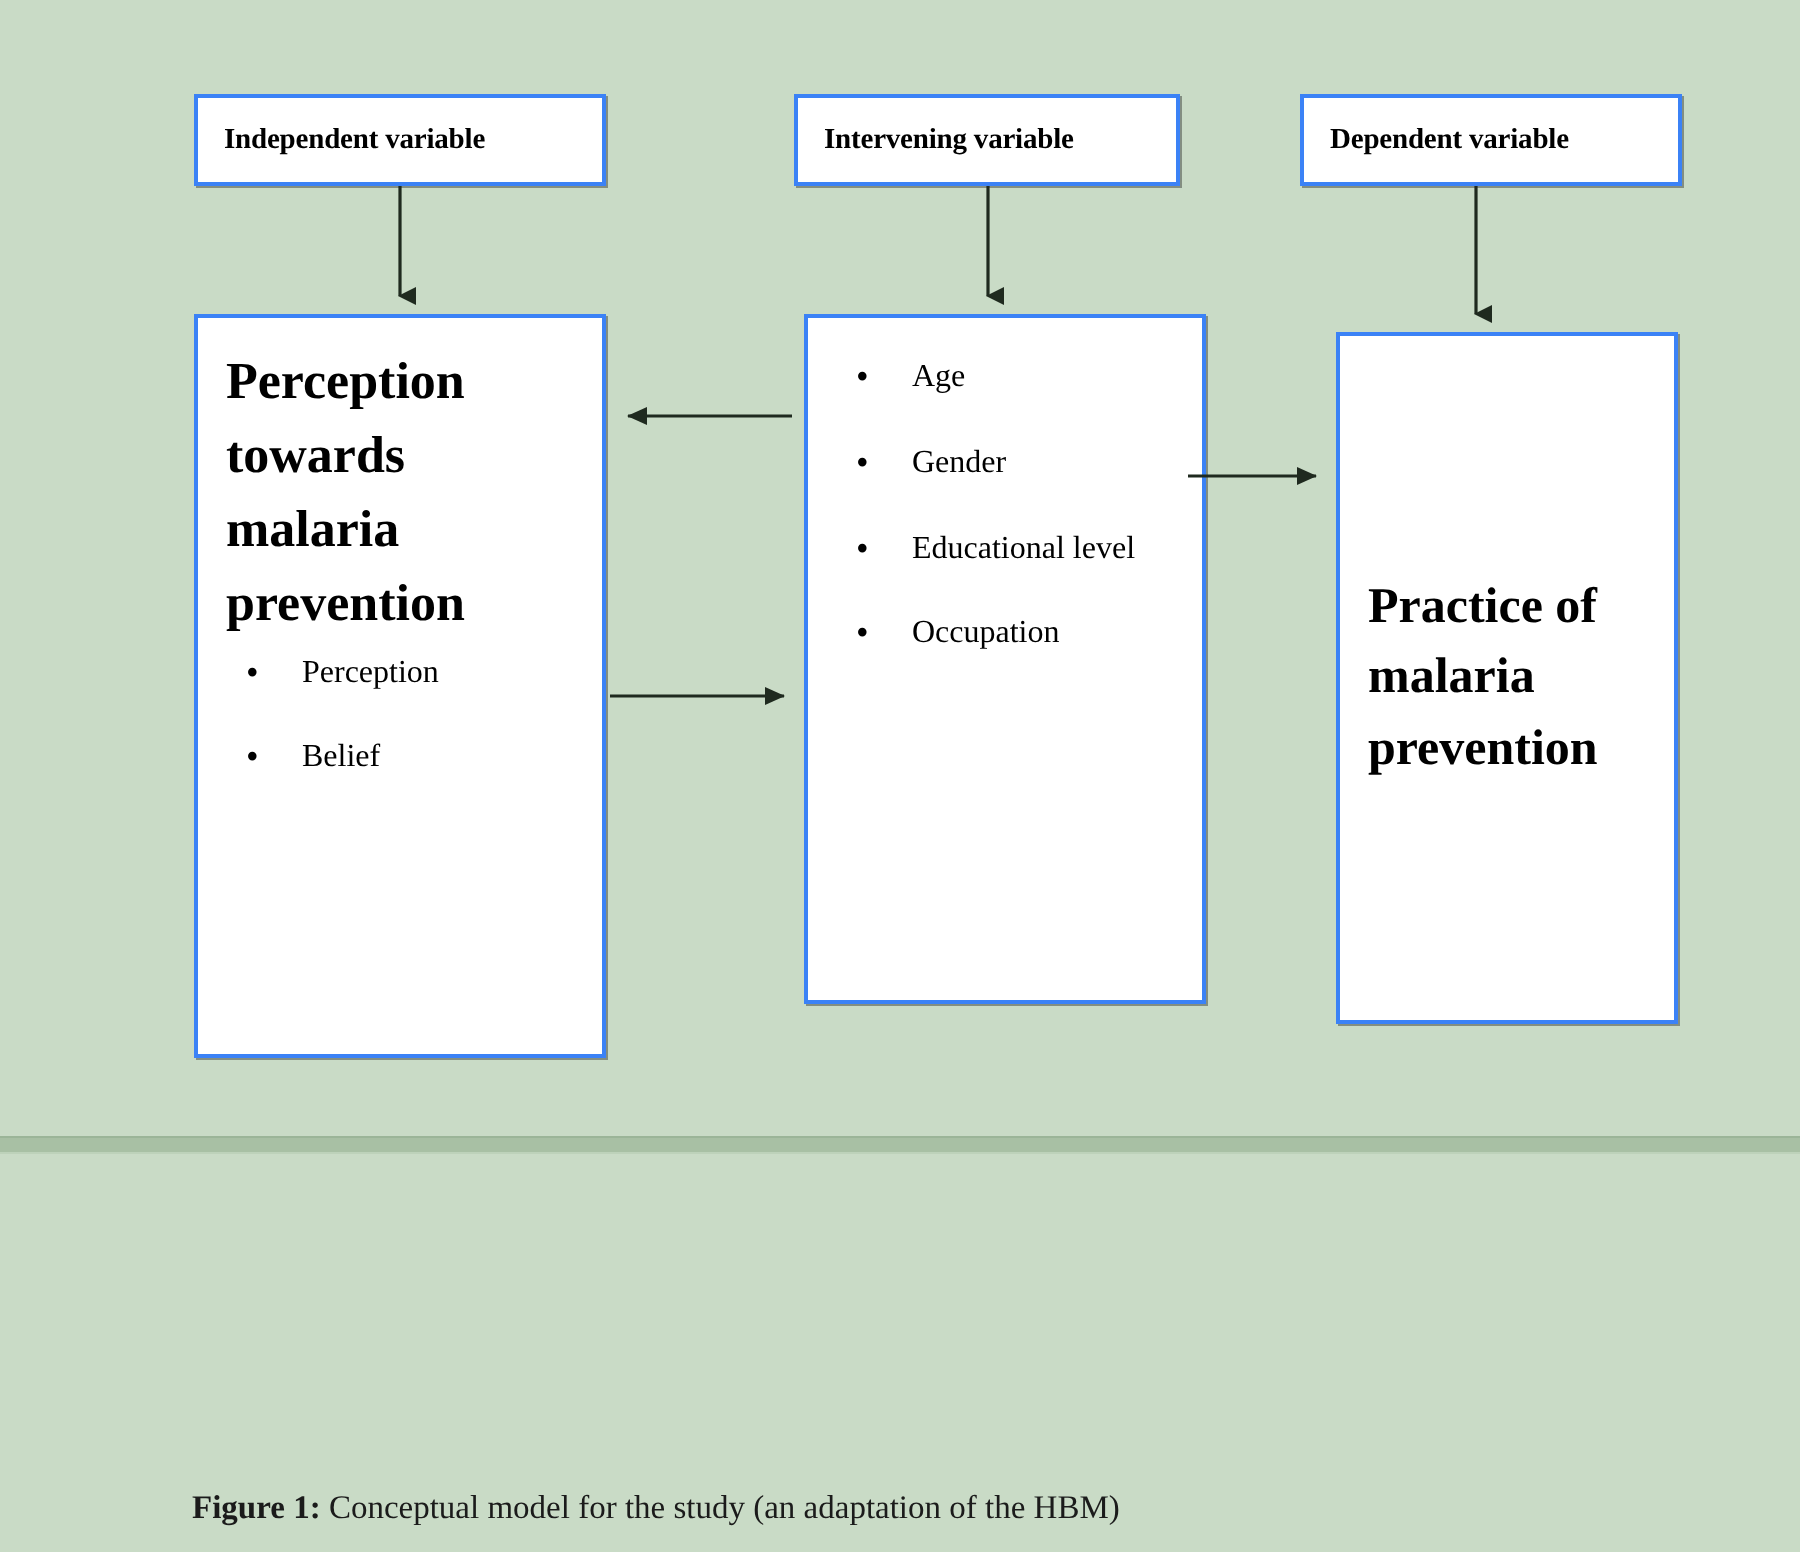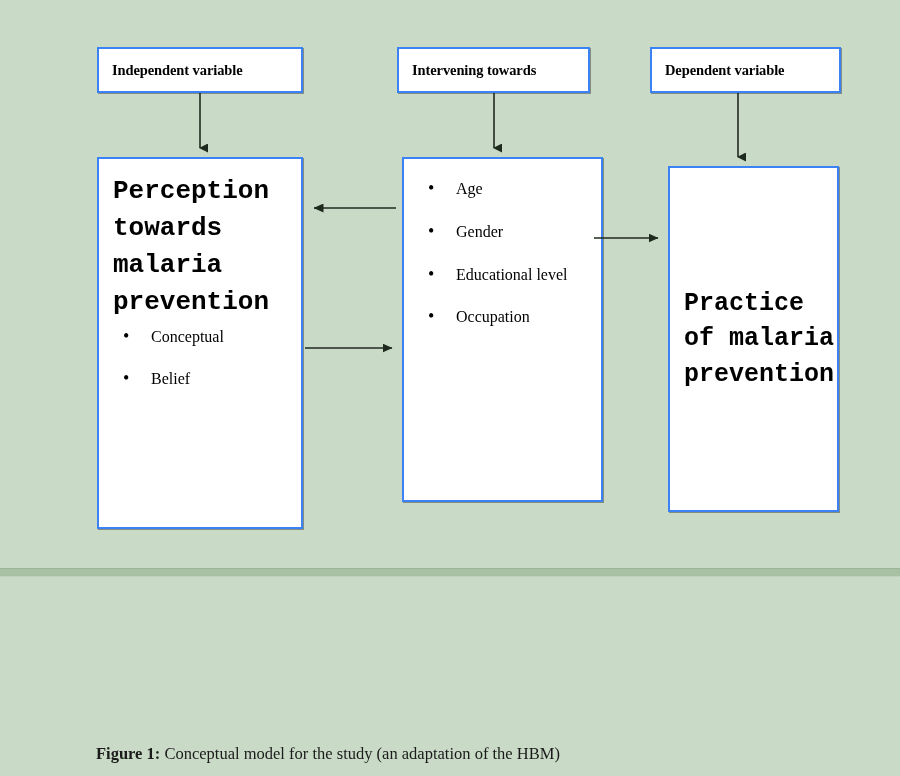--- a/index.html
+++ b/index.html
@@ -60,21 +60,20 @@
     height: 100%;
   }
 
   .box-title {
     font-weight: bold;
     font-size: 26px;
     line-height: 1.42;
     color: #000000;
     margin: 0;
     word-break: break-all;
-    font-family: Liberation Mono, monospace;
   }
   .box-title.no-break { word-break: normal; }
 
   .bullet-list {
     list-style: none;
     margin: 6px 0 0 0;
     padding: 0;
   }
   .bullet-list li {
     position: relative;
@@ -137,32 +136,32 @@
 </head>
 <body>
 
 <div id="figure-canvas">
 
   <div class="box label-box" id="label-independent">
     <span class="label-text">Independent variable</span>
   </div>
 
   <div class="box label-box" id="label-intervening">
-    <span class="label-text">Intervening towards</span>
+    <span class="label-text">Intervening variable</span>
   </div>
 
   <div class="box label-box" id="label-dependent">
     <span class="label-text">Dependent variable</span>
   </div>
 
   <div class="box" id="box-perception">
     <div class="box-inner">
       <div class="box-title no-break">Perception towards malaria prevention</div>
       <ul class="bullet-list">
-        <li>Conceptual</li>
+        <li>Perception</li>
         <li>Belief</li>
       </ul>
     </div>
   </div>
 
   <div class="box" id="box-sociodemo">
     <div class="box-inner">
       <ul class="bullet-list">
         <li>Age</li>
         <li>Gender</li>

